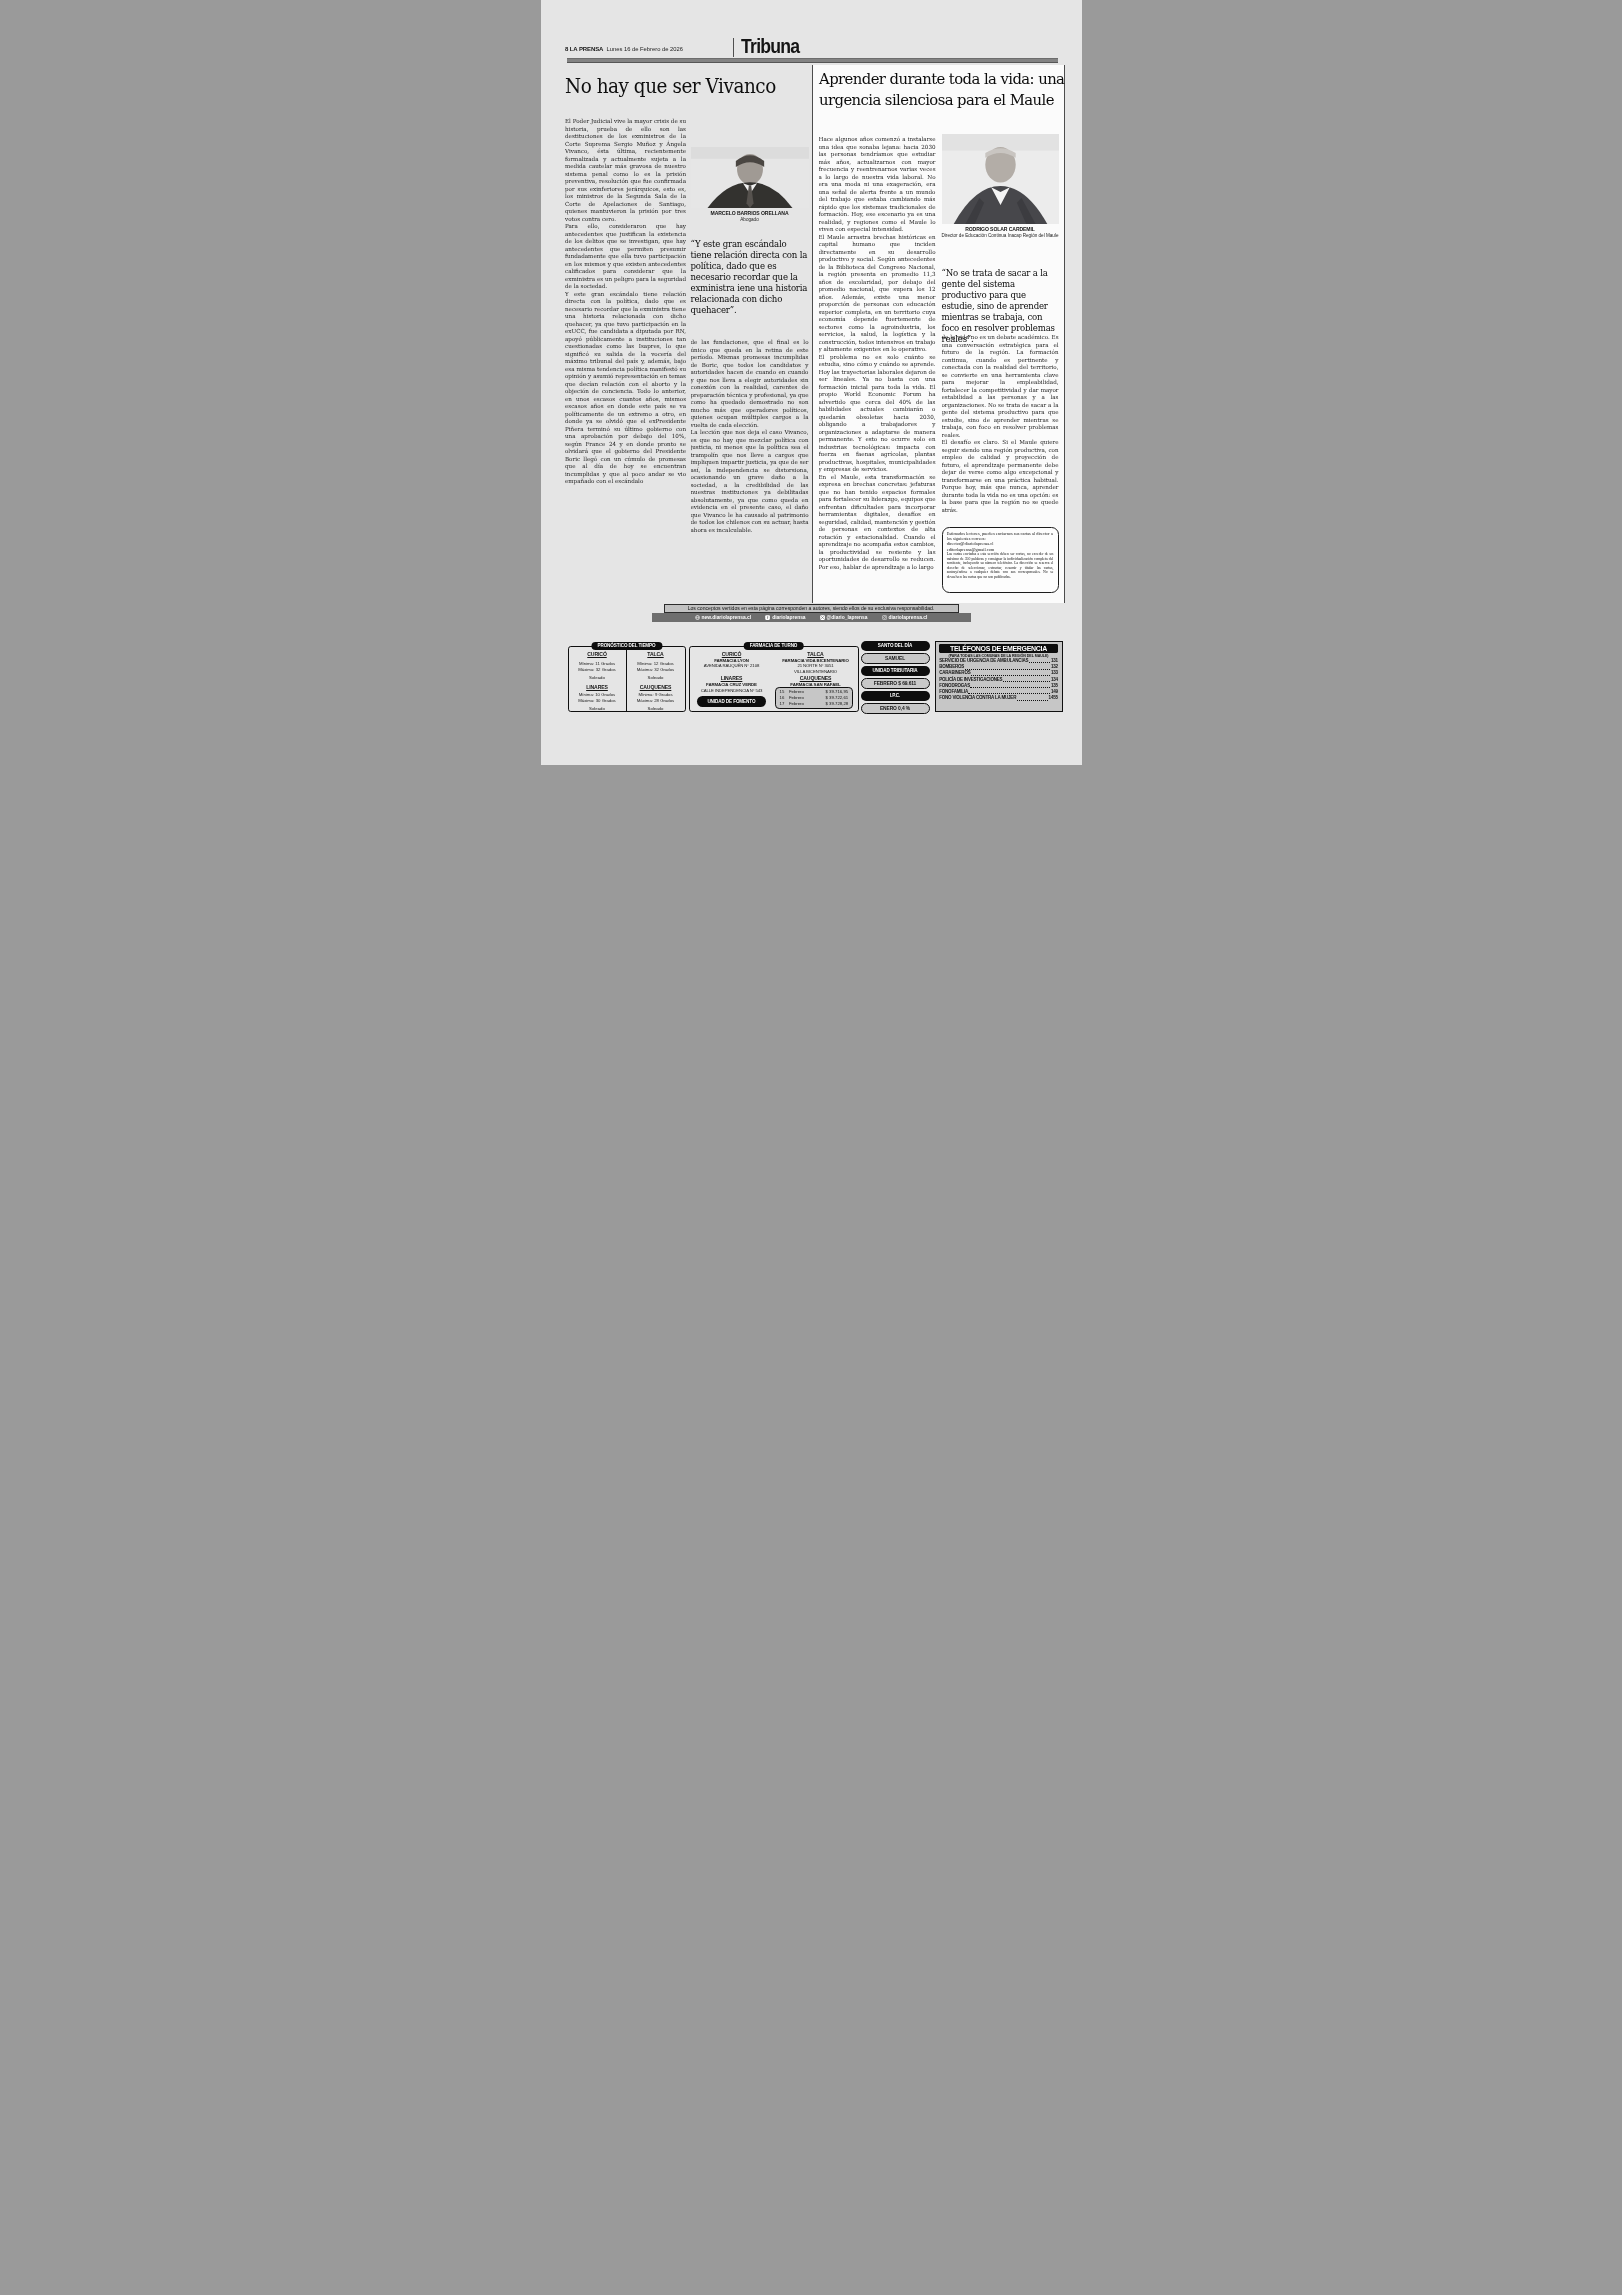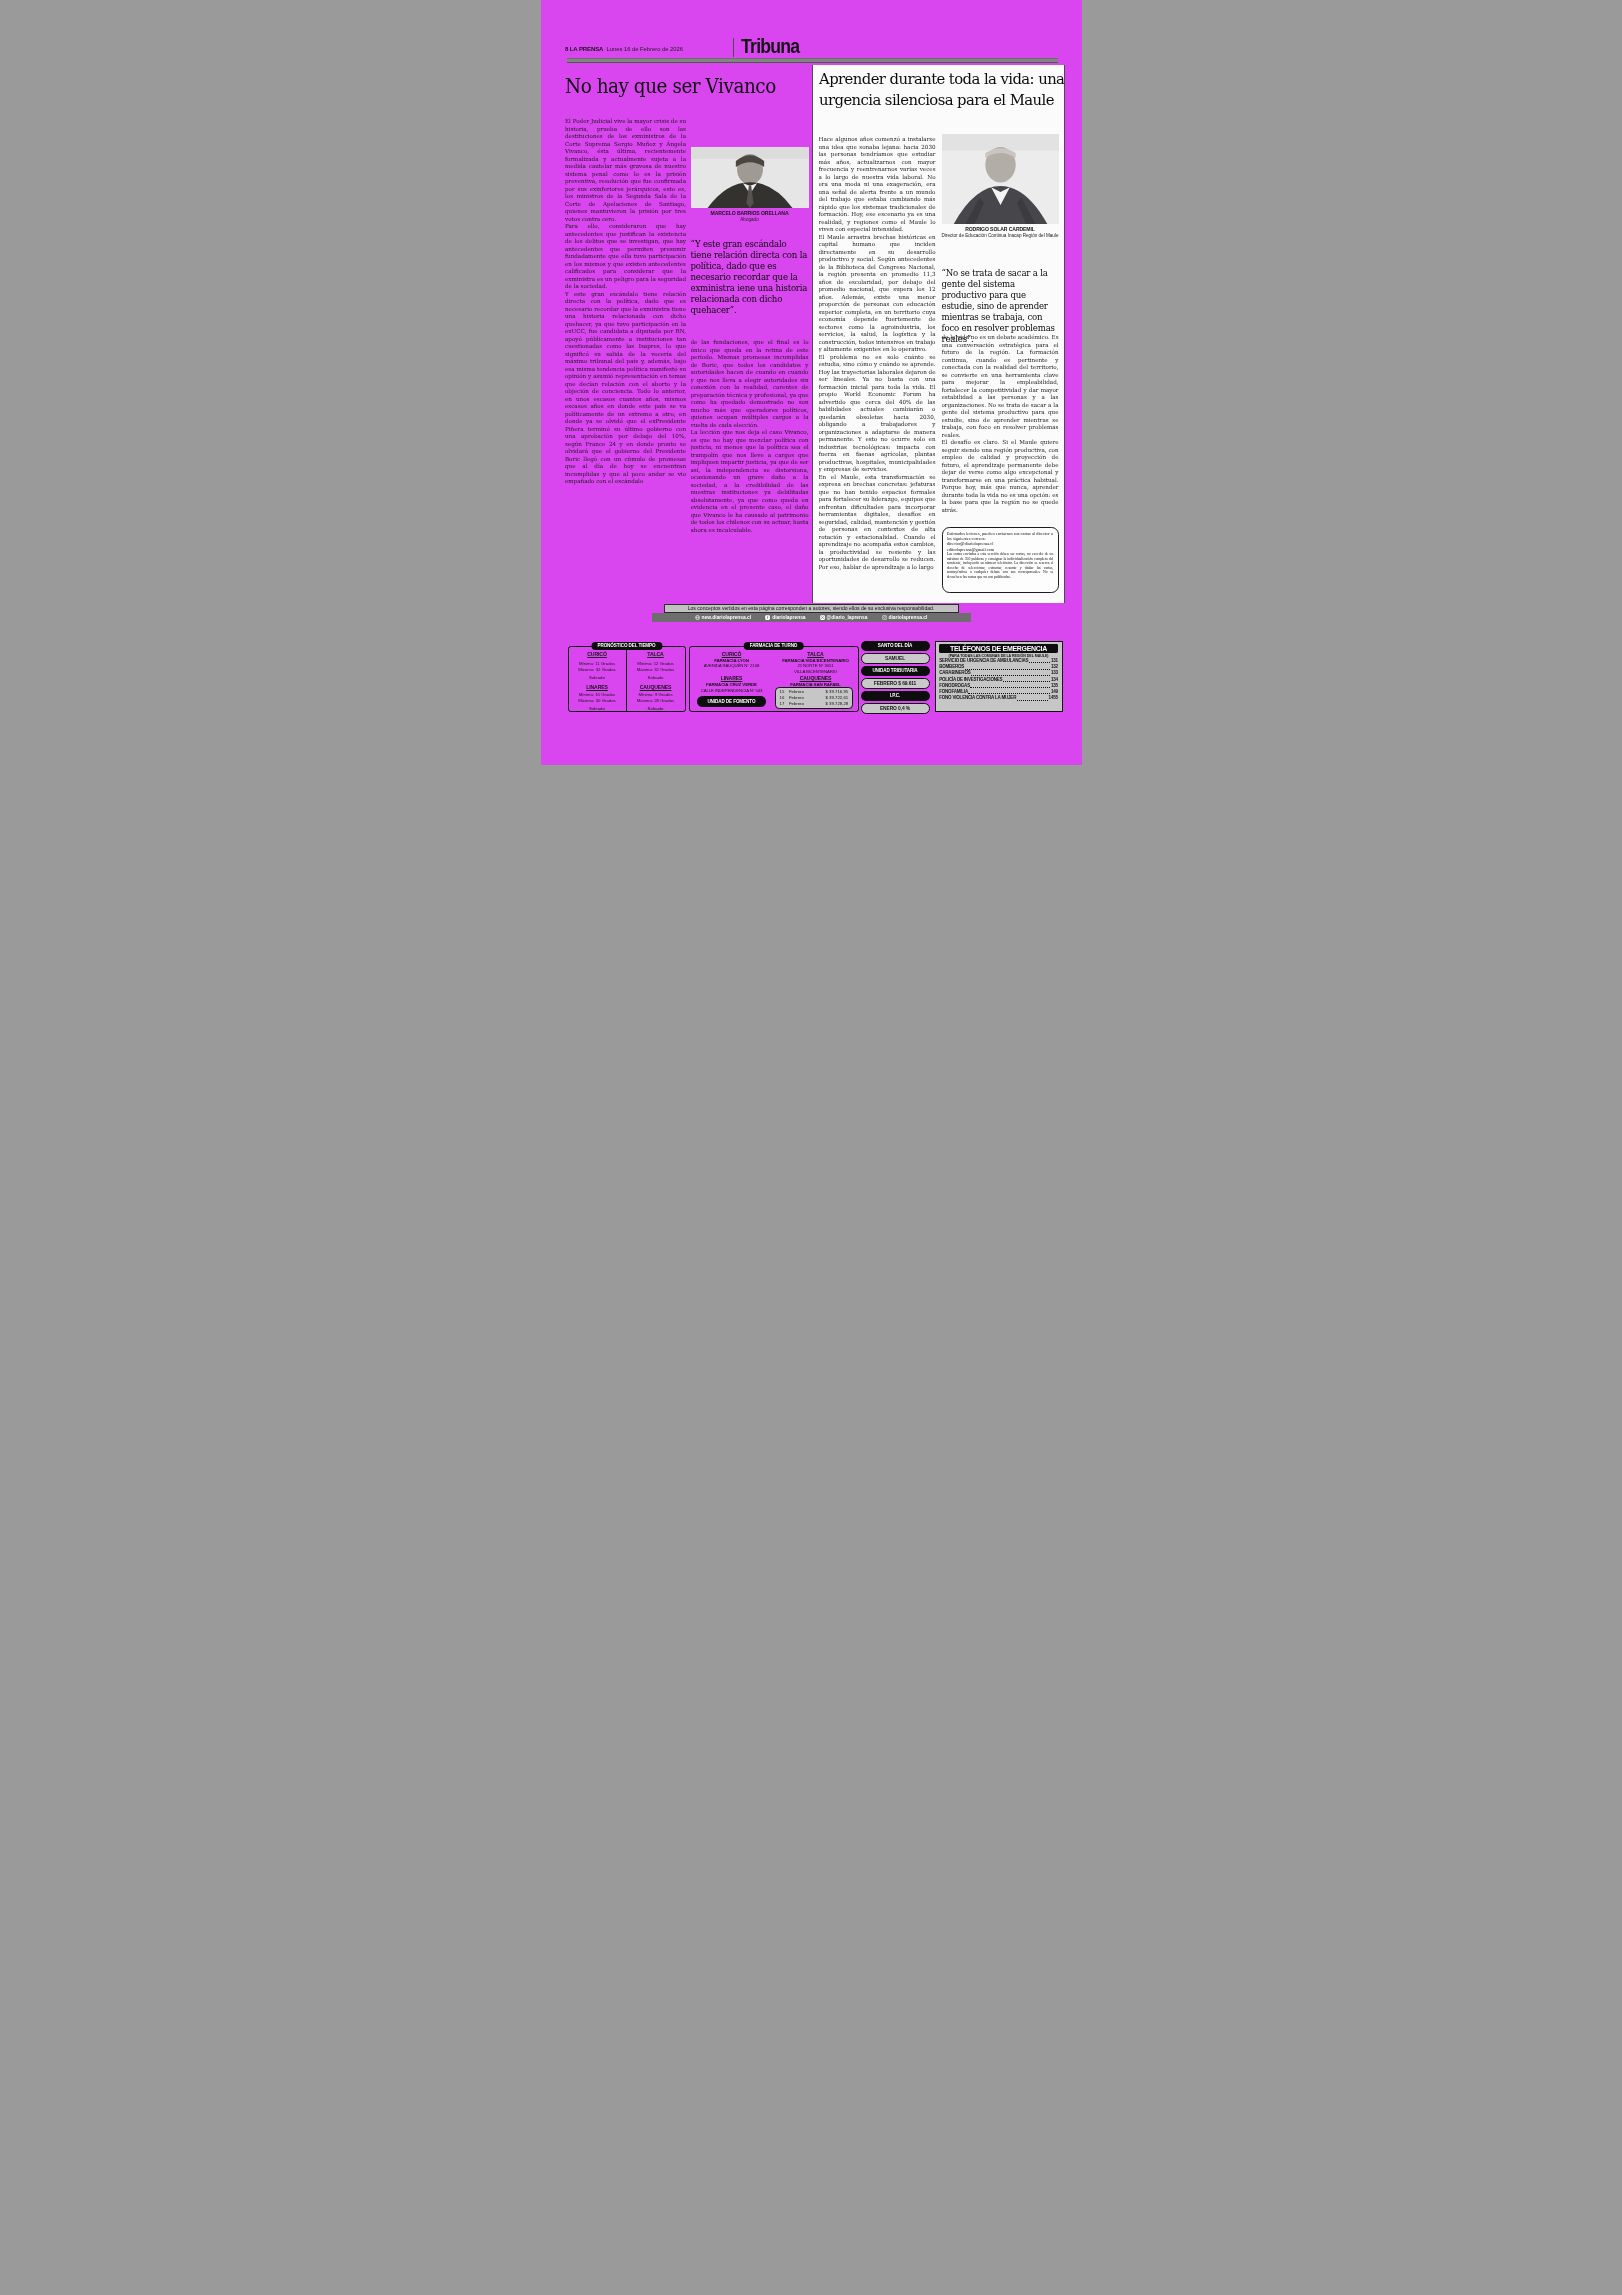--- a/index.html
+++ b/index.html
@@ -1,16 +1,16 @@
 <!DOCTYPE html>
 <html style="font-size:7.4px"><head>
 <meta charset="utf-8">
 <style>
   html,body{margin:0;padding:0;background:#9a9a9a;}
-  .page{position:relative;width:541px;height:765px;background:#d946ef;margin:0 auto;
+  .page{position:relative;width:541px;height:765px;background:#e5e5e5;margin:0 auto;
         font-family:"Liberation Sans",sans-serif;color:#151515;overflow:hidden;}
   
   .masthead{position:absolute;left:24.5px;top:46px;font-size:6px;white-space:nowrap;}
   .masthead .brand{font-weight:bold;letter-spacing:-0.1px;}
   .masthead .date{font-weight:normal;margin-left:3.2px;font-size:5.8px;color:#222;}
   .section-divider{position:absolute;left:192px;top:38px;width:0.9px;height:19.4px;background:#4f4f4f;}
   .section-title{position:absolute;left:200px;top:34px;font-size:21px;font-weight:bold;
                  letter-spacing:-0.9px;transform:scaleX(0.84);transform-origin:left top;}
   .header-rule{position:absolute;left:26px;top:58px;width:491px;height:3.2px;background:#838383;
                border-top:0.5px solid #6d6d6d;border-bottom:0.9px solid #565656;}

